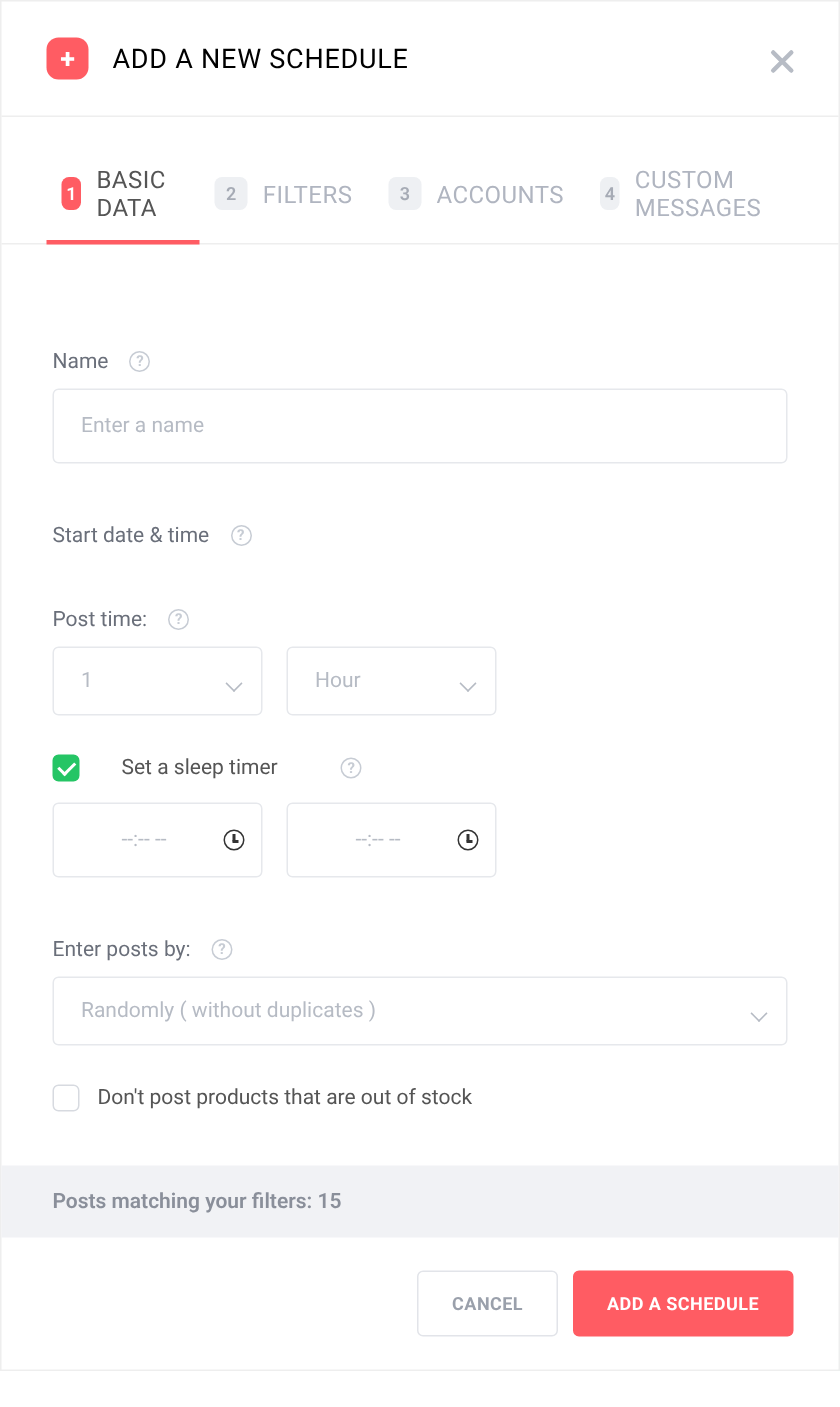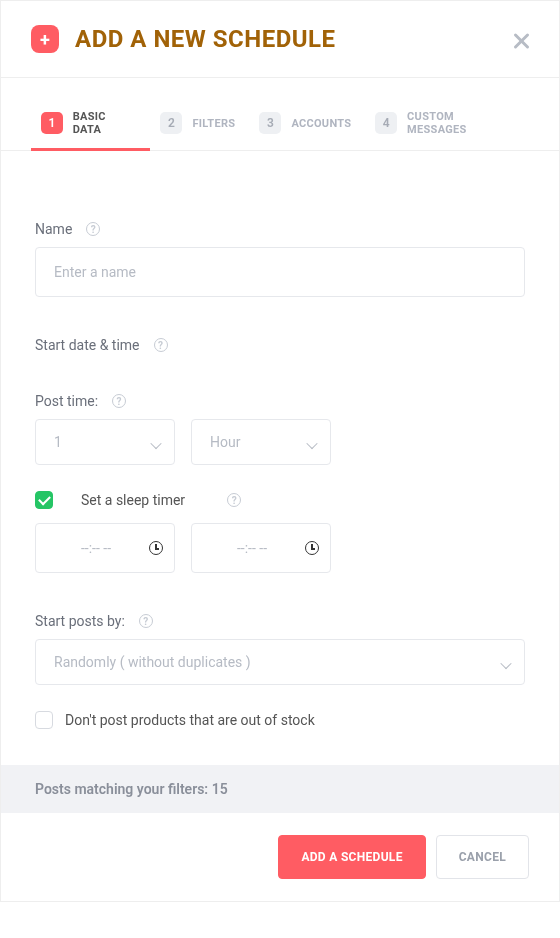--- a/index.html
+++ b/index.html
@@ -1,29 +1,29 @@
 <!DOCTYPE html>
 <html><head>
 <meta charset="utf-8">
 <style>
   * { box-sizing: border-box; margin: 0; padding: 0; font-family: -apple-system, BlinkMacSystemFont, "Segoe UI", Roboto, sans-serif; }
   body { width: 560px; height: 938px; background: #fff; color: #555; font-size: 14px; }
   .modal { border: 1px solid #eee; }
   .header { display: flex; align-items: center; padding: 24px 30px; border-bottom: 1px solid #eee; position: relative; }
   .header-icon { width: 28px; height: 28px; background: #ff5c63; border-radius: 8px; display:flex; align-items:center; justify-content:center; margin-right: 16px; color:#fff; font-size:18px; font-weight:bold; }
-  .header-title { font-size: 24px; font-weight: 700; color: #a16207; letter-spacing: .5px; }
+  .header-title { font-size: 18px; font-weight: 400; color: #000000; letter-spacing: .5px; }
   .close { position:absolute; right:28px; top: 30px; width:20px; height:20px; cursor:pointer; }
   .close:before, .close:after { content:""; position:absolute; left:9px; top:0; width:3px; height:20px; background:#b7bcc5; border-radius:2px;}
   .close:before{ transform:rotate(45deg);} .close:after{ transform:rotate(-45deg);}
   .tabs { display:flex; border-bottom:1px solid #eee; padding: 0 30px; margin-top: 22px; }
   .tab { display:flex; align-items:center; padding: 10px 14px 14px 10px; cursor:pointer; position:relative; }
   .tab.active:after { content:""; position:absolute; left:0; right:0; bottom:-1px; height:3px; background:#ff5c63; }
   .tab-num { width:22px; height:22px; border-radius:5px; background:#eef0f3; color:#a6abb5; font-size:12px; font-weight:600; display:flex; align-items:center; justify-content:center; margin-right:10px; }
   .tab.active .tab-num { background:#ff5c63; color:#fff; }
-  .tab-label { font-size:11px; font-weight:700; color:#b0b5c0; letter-spacing:.3px; }
+  .tab-label { font-size:16px; font-weight:400; color:#b0b5c0; letter-spacing:.3px; }
   .tab.active .tab-label { color:#555; }
   .form { padding: 30px 34px 0 34px; }
   .field { margin-bottom: 26px; }
   .field-label-row { display:flex; align-items:center; margin-bottom:10px; color:#6a6f7a; font-size:14px;margin-top:40px; }
   .help { width:14px; height:14px; border:1.5px solid #c7ccd4; border-radius:50%; margin-left:14px; color:#c7ccd4; font-size:10px; display:flex; align-items:center; justify-content:center; font-weight:bold; }
   .input { width:100%; height:50px; border:1px solid #e6e8ec; border-radius:4px; padding:4px 18px; font-size:14px; color:#555; }
   .input::placeholder { color:#b6bbc4; }
   .row { display:flex; align-items:center; gap:16px; }
   .input.date { width:140px; }
   .time-wrap { position:relative; width:140px;}
@@ -122,38 +122,38 @@
         </div>
         <div class="time-wrap">
           <input class="input" style="text-align: center;" placeholder="--:-- --">
           <span class="clock-icon"></span>
         </div>
       </div>
     </div>
 
     <div class="field">
       <div class="field-label-row">
-        <span>Start posts by:</span>
+        <span>Enter posts by:</span>
         <span class="help">?</span>
       </div>
       <div class="select order-select">
         <span>Randomly ( without duplicates )</span>
         <span class="chev"></span>
       </div>
     </div>
 
     <div class="field">
       <div class="check-row">
         <div class="checkbox"></div>
         <span>Don't post products that are out of stock</span>
       </div>
     </div>
 
   </div>
 
   <div class="filters-bar">Posts matching your filters: 15</div>
 
   <div class="footer">
+    <button class="btn">CANCEL</button>
     <button class="btn primary">ADD A SCHEDULE</button>
-    <button class="btn">CANCEL</button>
   </div>
 
 </div>
 
 </body></html>

